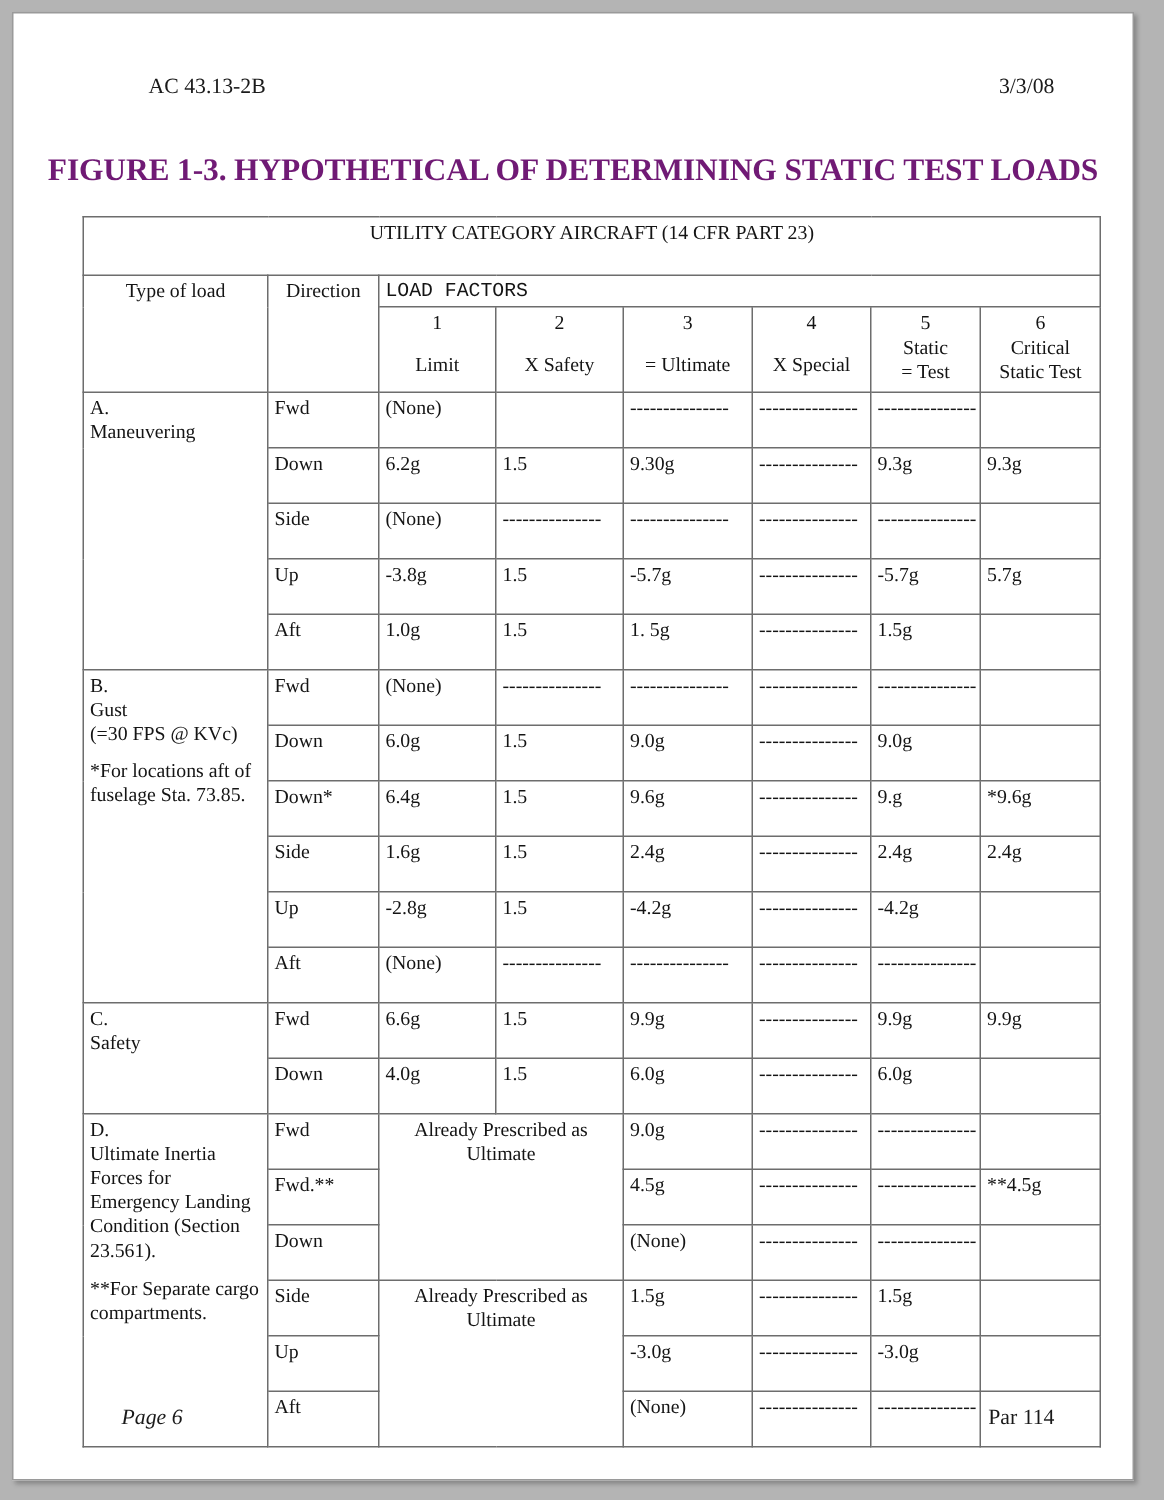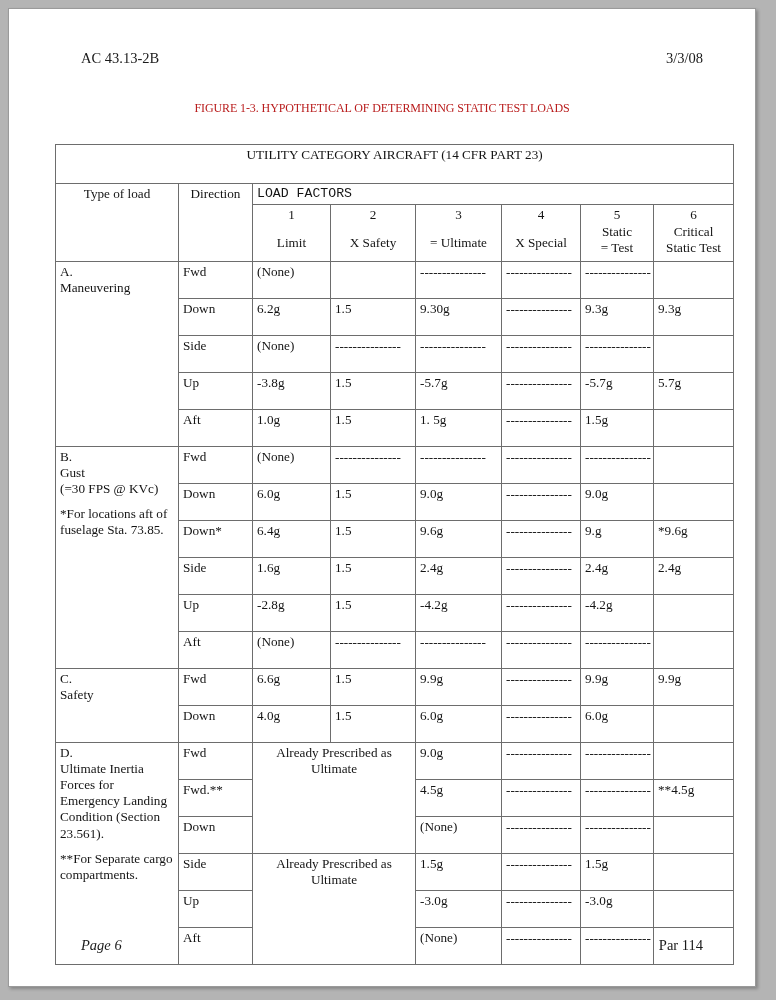--- a/index.html
+++ b/index.html
@@ -31,34 +31,34 @@
   }
 
   
   .runhead {
     position: absolute;
     top: 41px;
     font-size: 14.5px;
     color: #1a1a1a;
     white-space: nowrap;
   }
-  .runhead.left  { left: 72px; }
+  .runhead.left  { left: 90px; }
   .runhead.right { right: 52px; }
 
   
   .fig-title {
     position: absolute;
     top: 92px;
     left: 0;
     width: 100%;
     text-align: center;
-    font-weight: normal;
-    font-size: 12px;
+    font-weight: bold;
+    font-size: 21px;
     letter-spacing: -0.1px;
-    color: #b91c1c;
+    color: #701a75;
   }
 
   
   #tbl-wrap {
     position: absolute;
     left: 36px;
     top: 135px;
     width: 678px;
   }
   table.load {

